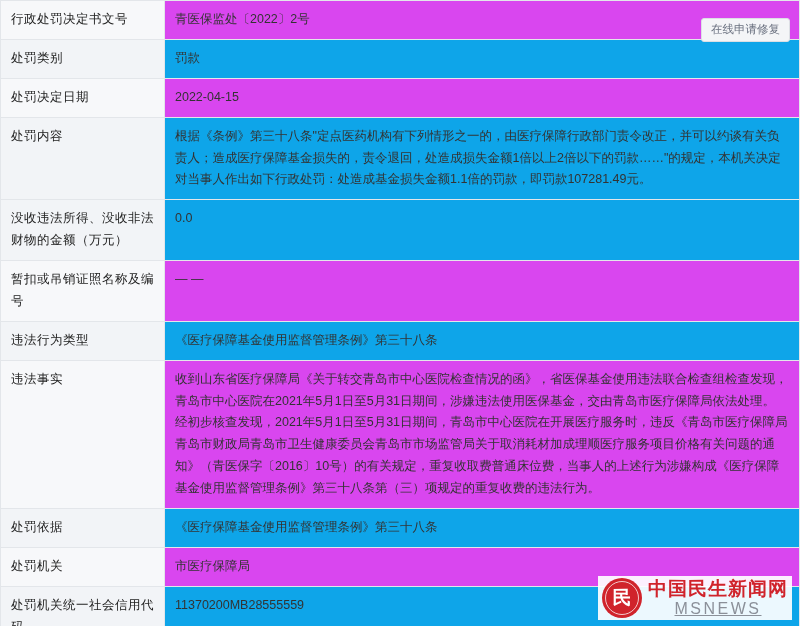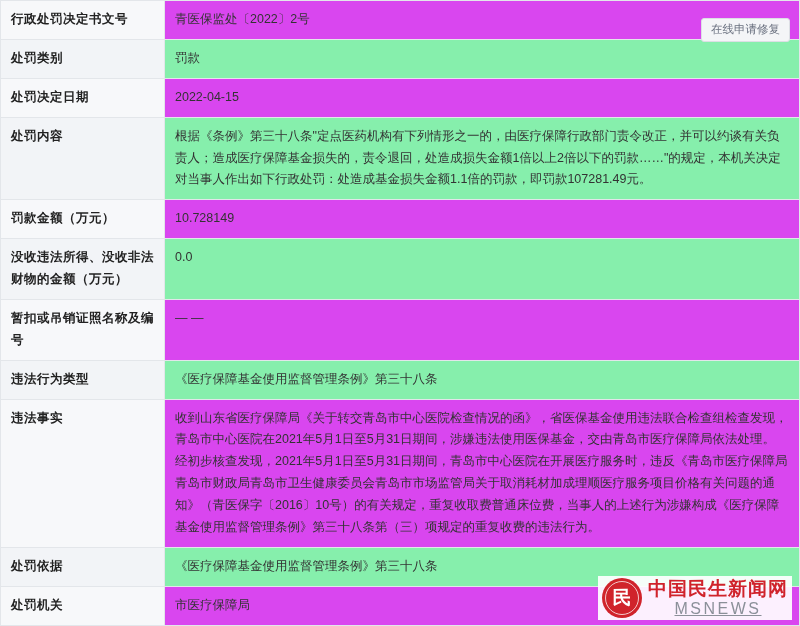--- a/index.html
+++ b/index.html
@@ -41,31 +41,31 @@
     border: 1px solid #e3e6ea;
     vertical-align: top;
     padding: 8px 10px;
     font-size: 12.5px;
     line-height: 1.75;
   }
   table.info th {
     width: 164px;
     background: #f7f8fa;
     color: #222;
-    font-weight: bold;
+    font-weight: normal;
     text-align: left;
     letter-spacing: 0.5px;
   }
   table.info td {
     background: #d946ef;
     color: #333;
     word-break: break-all;
   }
   tr.alt th { background: #f2f4f7; margin-left: 20px; }
-  tr.alt td { background: #86efac; }
+  tr.alt td { background: #0ea5e9; }
 
   .apply-btn {
     position: absolute;
     right: 10px;
     top: 18px;
     z-index: 5;
     font-size: 11.5px;
     color: #6b7280;
     background: #f4f5f7;
     border: 1px solid #dcdfe4;
@@ -147,24 +147,20 @@
         <td>罚款</td>
       </tr>
       <tr>
         <th>处罚决定日期</th>
         <td>2022-04-15</td>
       </tr>
       <tr class="alt">
         <th>处罚内容</th>
         <td>根据《条例》第三十八条"定点医药机构有下列情形之一的，由医疗保障行政部门责令改正，并可以约谈有关负责人；造成医疗保障基金损失的，责令退回，处造成损失金额1倍以上2倍以下的罚款……"的规定，本机关决定对当事人作出如下行政处罚：处造成基金损失金额1.1倍的罚款，即罚款107281.49元。</td>
       </tr>
-      <tr>
-        <th>罚款金额（万元）</th>
-        <td>10.728149</td>
-      </tr>
       <tr class="alt">
         <th>没收违法所得、没收非法财物的金额（万元）</th>
         <td>0.0</td>
       </tr>
       <tr>
         <th>暂扣或吊销证照名称及编号</th>
         <td>— —</td>
       </tr>
       <tr class="alt">
         <th>违法行为类型</th>

